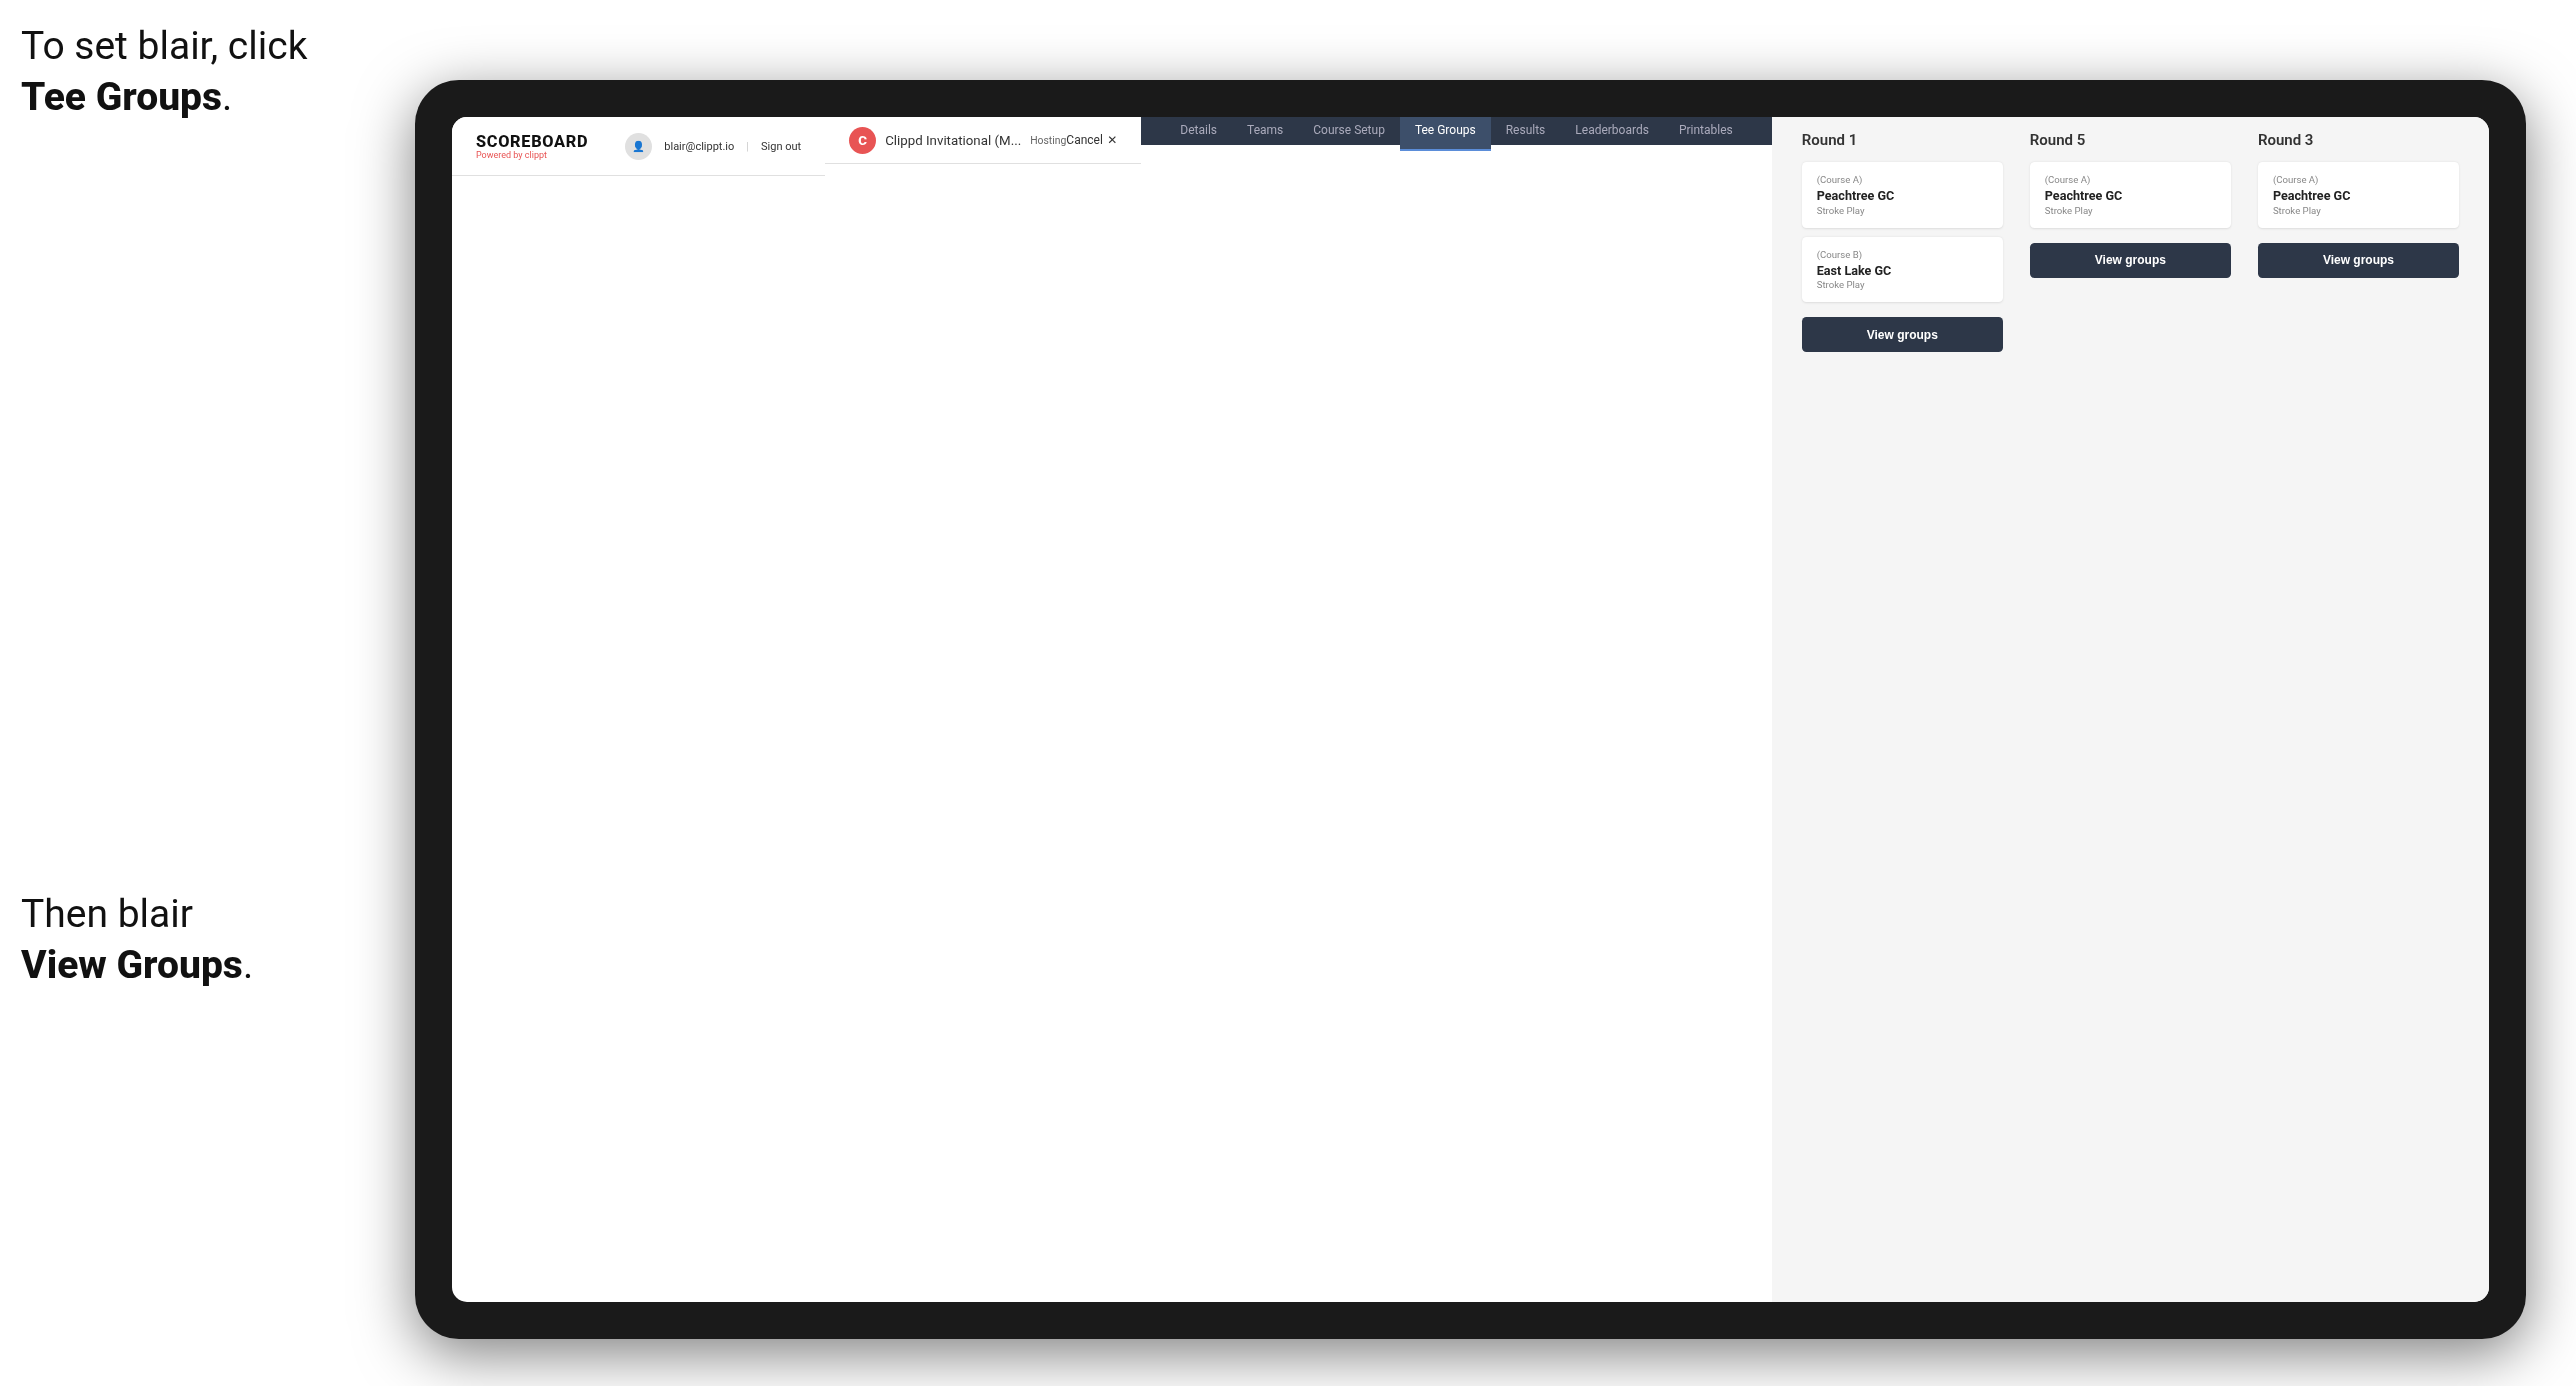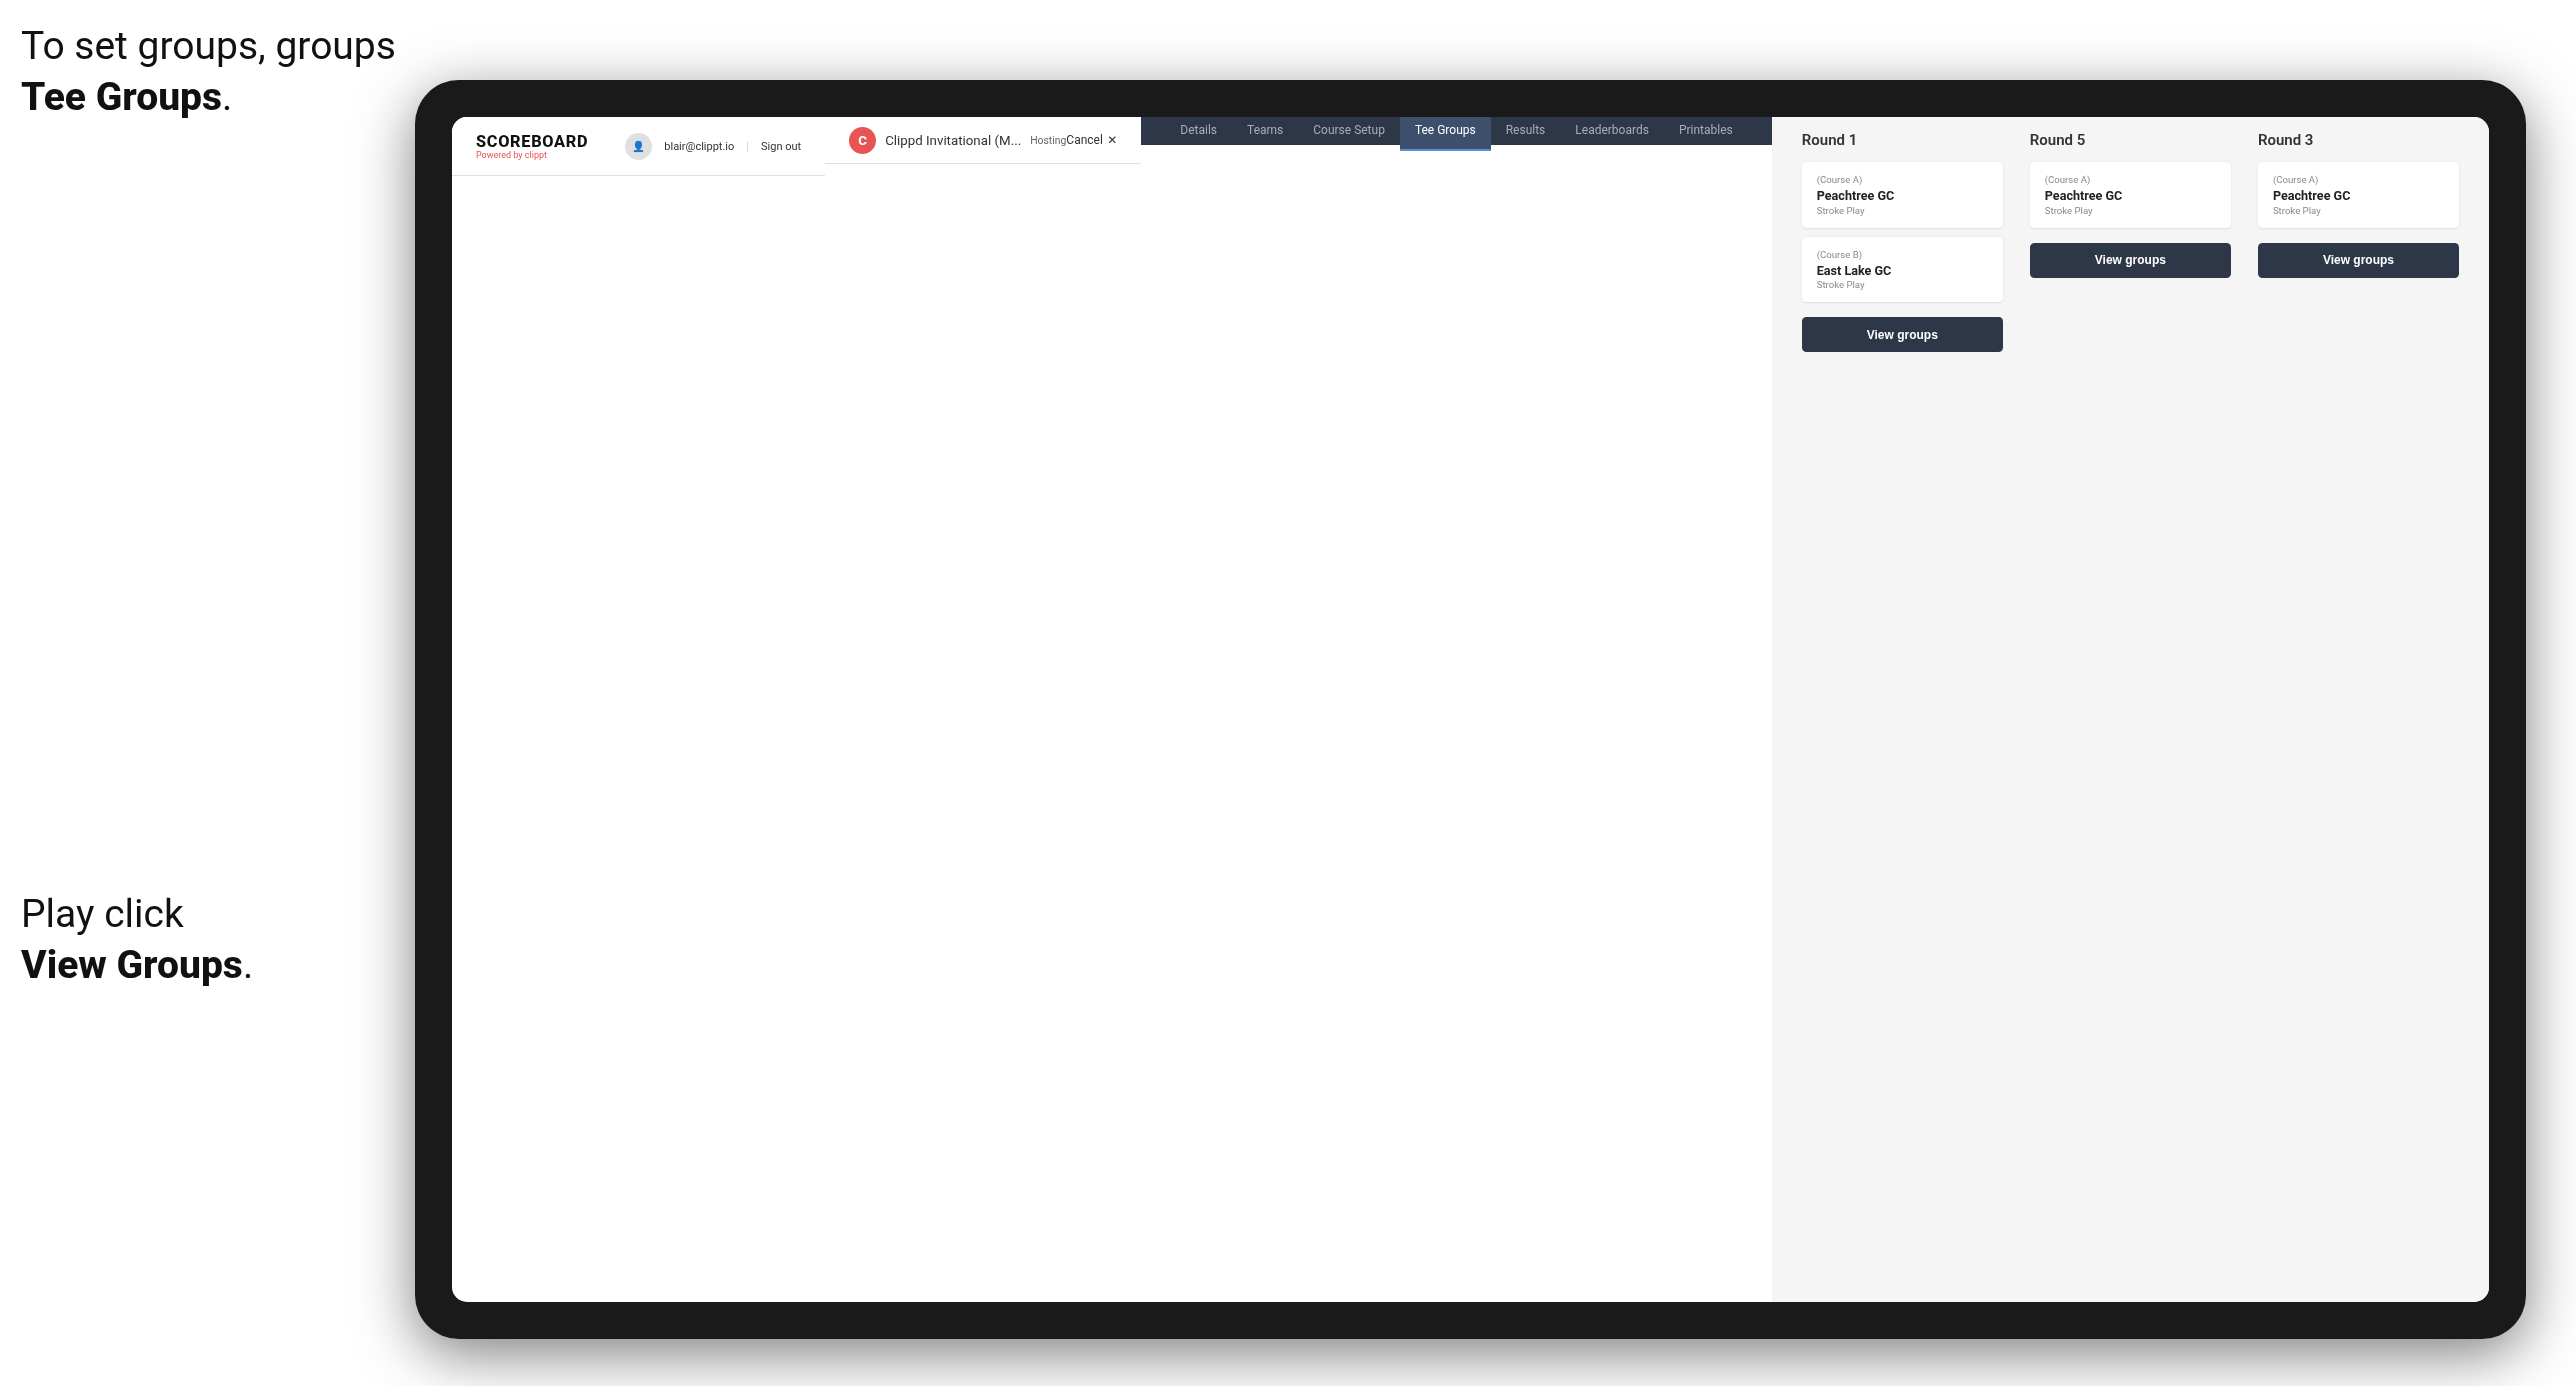--- a/index.html
+++ b/index.html
@@ -287,35 +287,35 @@
 
     
     .arrow-svg {
       position: absolute;
     }
   </style>
 </head>
 <body>
 
 <div class="instruction-top">
-  <span>To set groups, groups</span><br>
+  <span>To set blair, click</span><br>
   <strong>Tee Groups</strong><span>.</span>
 </div>
 
 <svg class="arrow-svg" style="position:absolute; top:74px; left:445px; width:282px; height:237px;" viewBox="0 0 380 320">
   <defs>
     <marker id="arrowhead1" markerWidth="10" markerHeight="7" refX="10" refY="3.5" orient="auto">
       <polygon points="0 0, 10 3.5, 0 7" fill="#e83e8c"></polygon>
     </marker>
   </defs>
   <line x1="280" y1="30" x2="120" y2="290" stroke="#e83e8c" stroke-width="7" marker-end="url(#arrowhead1)"></line>
 </svg>
 
 <div class="instruction-bottom">
-  <span>Play click</span><br>
+  <span>Then blair</span><br>
   <strong>View Groups</strong><span>.</span>
 </div>
 
 <svg class="arrow-svg" style="position:absolute; top:933px; left:370px; width:237px; height:193px;" viewBox="0 0 320 260">
   <defs>
     <marker id="arrowhead2" markerWidth="10" markerHeight="7" refX="10" refY="3.5" orient="auto">
       <polygon points="0 0, 10 3.5, 0 7" fill="#e83e8c"></polygon>
     </marker>
   </defs>
   <line x1="240" y1="20" x2="80" y2="240" stroke="#e83e8c" stroke-width="7" marker-end="url(#arrowhead2)"></line>

